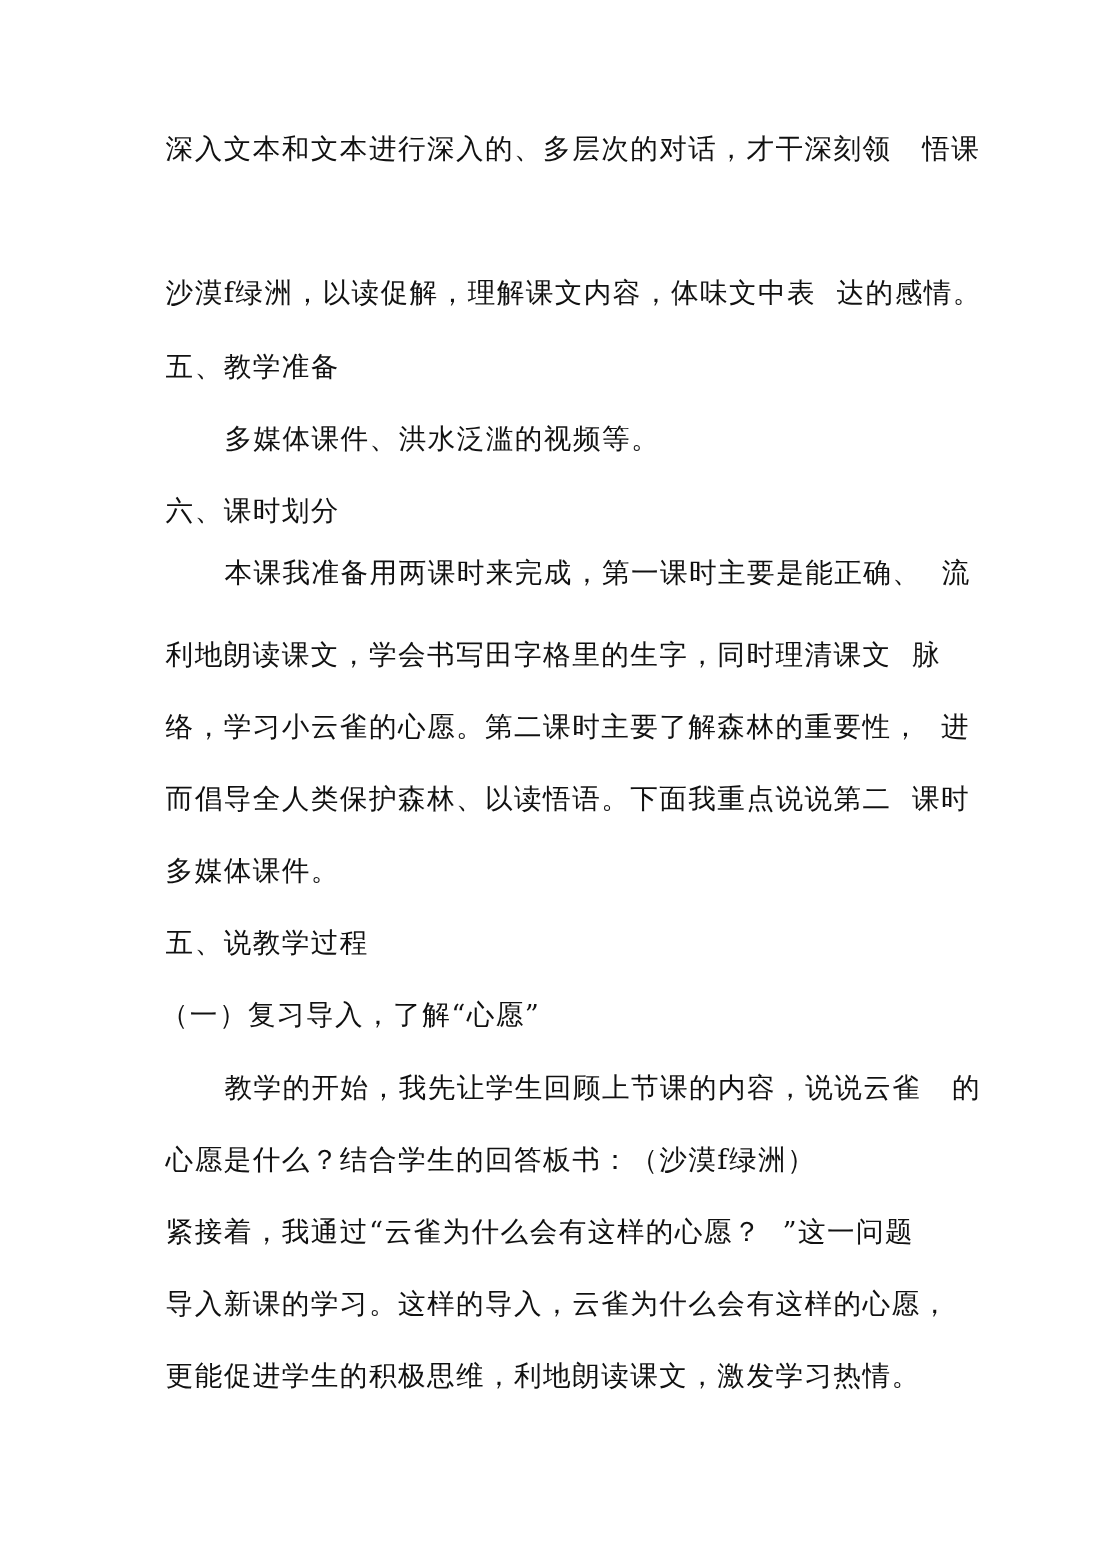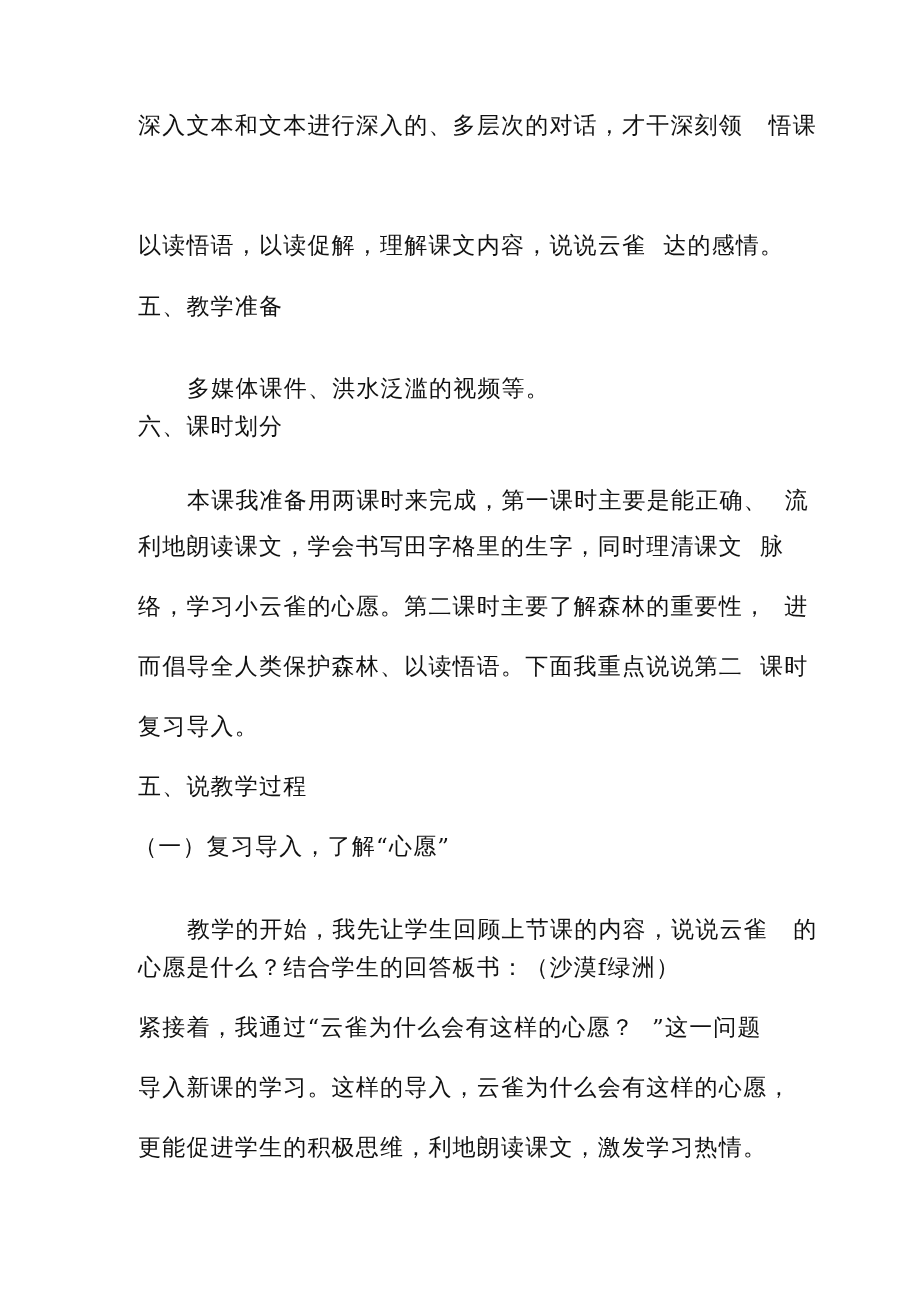--- a/index.html
+++ b/index.html
@@ -25,39 +25,39 @@
     }
     .line {
       position: absolute;
       left: 138px;
       font-size: 23px;
       line-height: 28px;
       height: 28px;
       white-space: pre;
       letter-spacing: 1.2px;
     }
-    .indent { left: 187px; margin-top: 22px; }
+    .indent { left: 187px; }
     .paren { left: 134px; }
   </style>
 </head>
 <body>
 
 <div class="page">
   <div class="line" style="top:111px">深入文本和文本进行深入的、多层次的对话，才干深刻领   悟课</div>
-  <div class="line" style="top:231px">以读悟语，以读促解，理解课文内容，说说云雀  达的感情。</div>
+  <div class="line" style="top:231px">沙漠f绿洲，以读促解，理解课文内容，体味文中表  达的感情。</div>
 
   <div class="line" style="top:292px">五、教学准备</div>
   <div class="line indent" style="top:352px">多媒体课件、洪水泛滥的视频等。</div>
 
   <div class="line" style="top:412px">六、课时划分</div>
   <div class="line indent" style="top:464px">本课我准备用两课时来完成，第一课时主要是能正确、  流</div>
   <div class="line" style="top:532px">利地朗读课文，学会书写田字格里的生字，同时理清课文  脉</div>
   <div class="line" style="top:592px">络，学习小云雀的心愿。第二课时主要了解森林的重要性，  进</div>
   <div class="line" style="top:652px">而倡导全人类保护森林、以读悟语。下面我重点说说第二  课时</div>
-  <div class="line" style="top:712px">复习导入。</div>
+  <div class="line" style="top:712px">多媒体课件。</div>
 
   <div class="line" style="top:772px">五、说教学过程</div>
   <div class="line paren" style="top:832px">（一）复习导入，了解“心愿”</div>
 
   <div class="line indent" style="top:893px">教学的开始，我先让学生回顾上节课的内容，说说云雀   的</div>
   <div class="line" style="top:1013px">紧接着，我通过“云雀为什么会有这样的心愿？  ”这一问题</div>
   <div class="line" style="top:953px">心愿是什么？结合学生的回答板书：（沙漠f绿洲）</div>
   <div class="line" style="top:1073px">导入新课的学习。这样的导入，云雀为什么会有这样的心愿，</div>
   <div class="line" style="top:1133px">更能促进学生的积极思维，利地朗读课文，激发学习热情。</div>
 </div>

